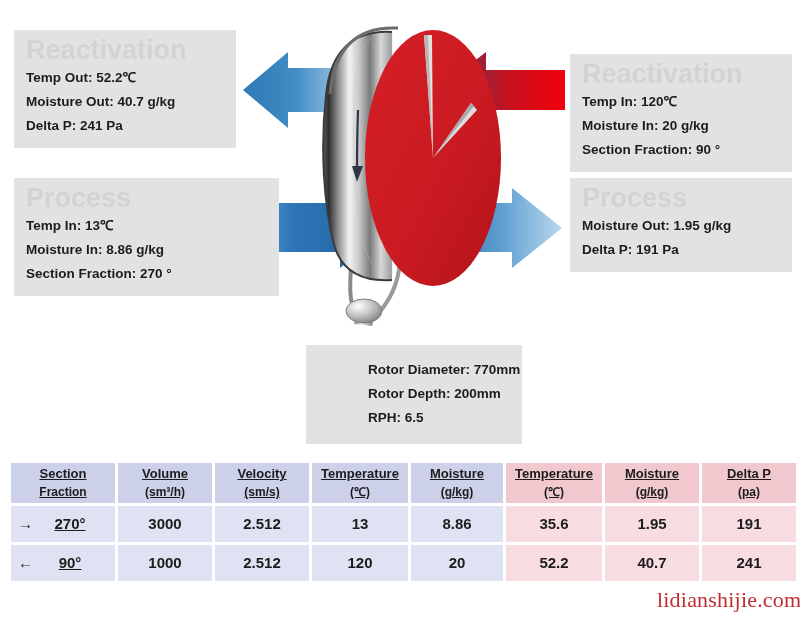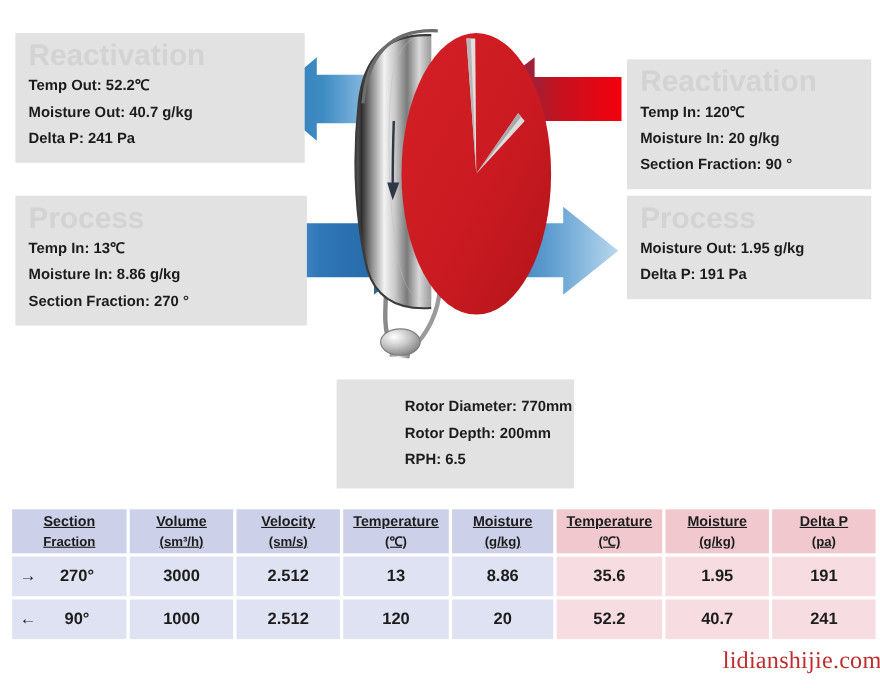--- a/index.html
+++ b/index.html
@@ -33,21 +33,21 @@
     user-select: none;
   }
   .panel .row {
     font-size: 13.5px;
     font-weight: bold;
     color: #1c1c1c;
     line-height: 1.78;
     white-space: nowrap;
   }
 
-  #panel-react-left  { left: 14px;  top: 30px;  width: 263px; }
+  #panel-react-left  { left: 14px;  top: 30px;  width: 222px; }
   #panel-react-right { left: 570px; top: 30px;  width: 222px; margin-top: 24px; }
   #panel-proc-left   { left: 14px;  top: 178px; width: 265px; }
   #panel-proc-right  { left: 570px; top: 178px; width: 222px; }
 
   #panel-rotor {
     position: absolute;
     left: 306px;
     top: 345px;
     width: 216px;
     background: #e2e2e2;
@@ -118,20 +118,21 @@
     top: 50%;
     transform: translateY(-50%);
     font-size: 15px;
     font-weight: normal;
     color: #1c1c1c;
   }
   .sf-cell .sfval {
     display: inline-block;
     padding-left: 14px;
     font-size: 15px;
+    text-decoration: underline;
   }
 
   
   #watermark {
     position: absolute;
     left: 657px;
     top: 587px;
     font-size: 22px;
     font-family: "Liberation Serif", serif;
     color: #b91c1c;

